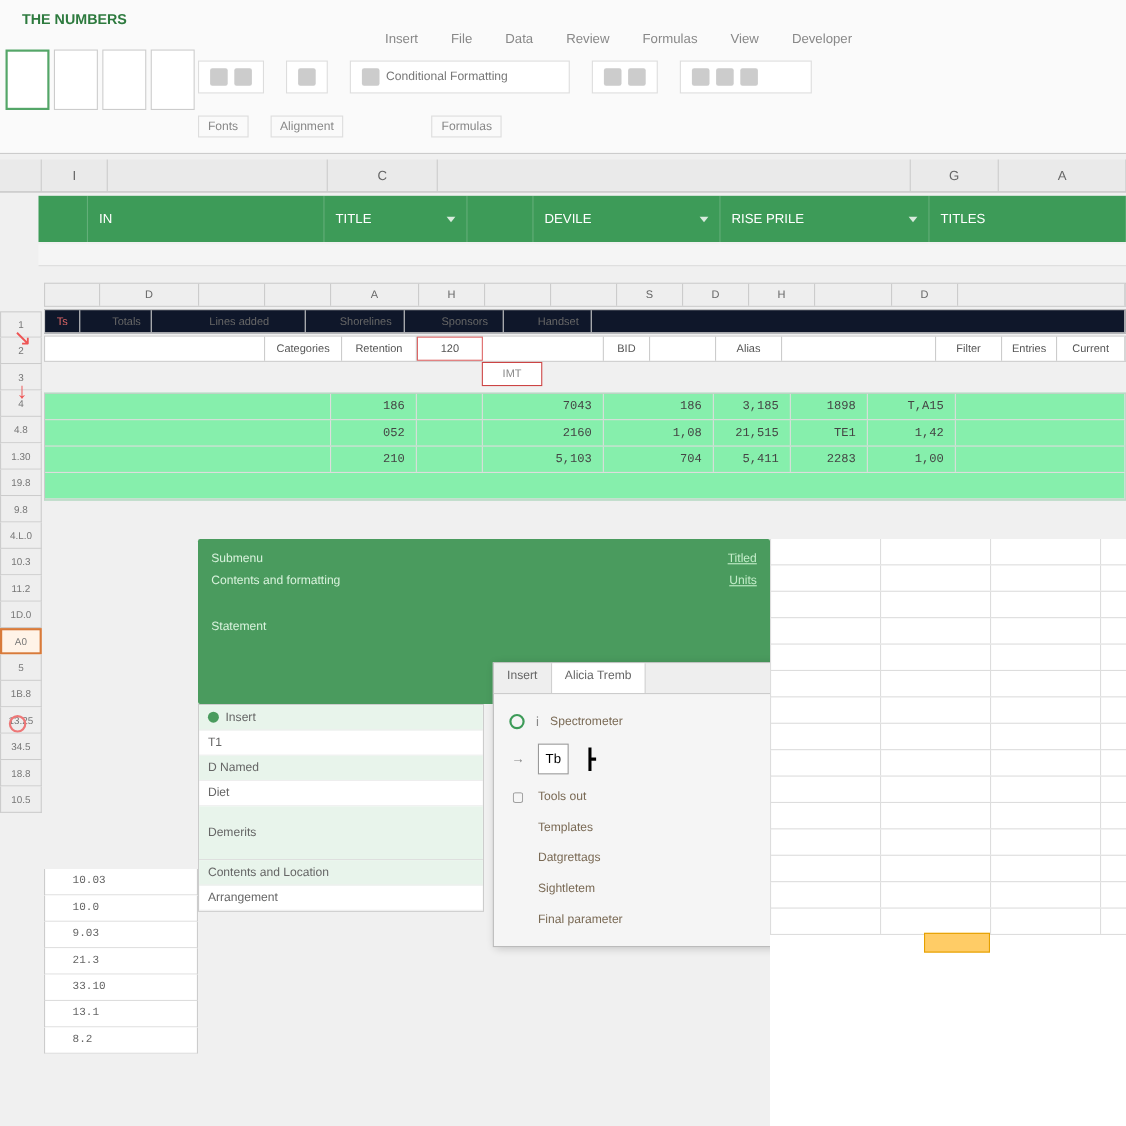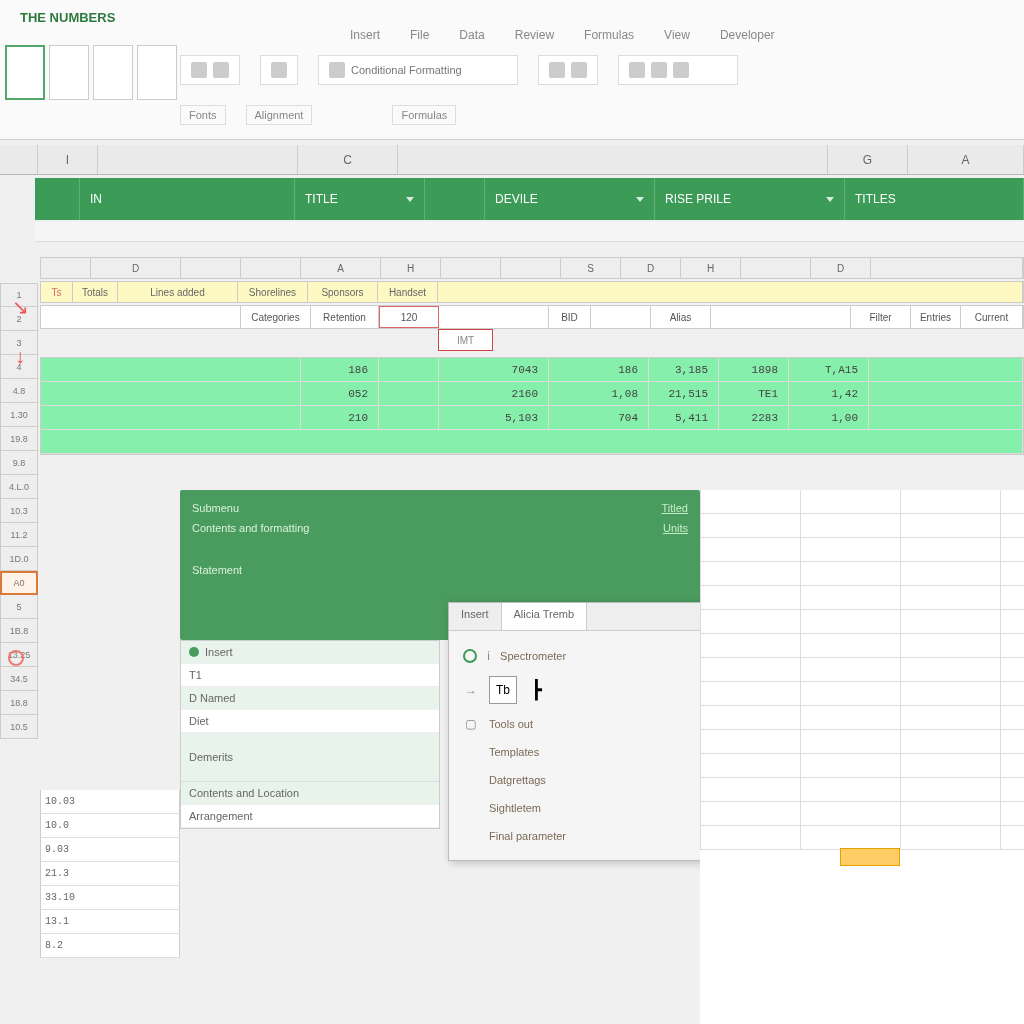--- a/index.html
+++ b/index.html
@@ -18,21 +18,21 @@
 .ribbon-sub { position: absolute; top: 105px; left: 180px; display: flex; gap: 20px; color: #888; font-size: 11px; }
 .ribbon-sub span { border: 1px solid #ddd; padding: 3px 8px; background: #fafafa; }
 .col-letters { position: absolute; top: 145px; left: 0; height: 30px; display: flex; background: #eaeaea; border-bottom: 1px solid #bbb; }
 .col-letter { border-right: 1px solid #ccc; display: flex; align-items: center; justify-content: center; color: #666; font-size: 12px; }
 .green-header { position: absolute; top: 178px; left: 35px; right: 0; height: 42px; background: #3d9b58; display: flex; }
 .green-header .gh-cell { display: flex; align-items: center; justify-content: space-between; padding: 0 10px; color: #fff; font-size: 12px; border-right: 1px solid rgba(255,255,255,0.2); }
 .filter-tri { width: 0; height: 0; border-left: 4px solid transparent; border-right: 4px solid transparent; border-top: 5px solid #fff; opacity: 0.8; }
 .sub-row1 { position: absolute; top: 222px; left: 35px; right: 0; height: 20px; background: #f5f5f5; border-bottom: 1px solid #ddd; }
 .inner-letters-row { position: absolute; top: 257px; left: 40px; right: 0; height: 22px; background: #eee; border: 1px solid #ccc; display: flex; }
 .inner-letter { border-right: 1px solid #ccc; display: flex; align-items: center; justify-content: center; font-size: 10px; color: #666; }
-.labels-row { position: absolute; top: 281px; left: 40px; right: 0; height: 22px; background: #fef9c3; border: 1px solid #ccc; display: flex; }
+.labels-row { position: absolute; top: 281px; left: 40px; right: 0; height: 22px; background: #0f172a; border: 1px solid #ccc; display: flex; gap: 20px; }
 .label-cell { border-right: 1px solid #ccc; display: flex; align-items: center; justify-content: center; font-size: 10px; color: #666; }
 .categories-row { position: absolute; top: 305px; left: 40px; right: 0; height: 24px; background: #fff; border: 1px solid #ccc; display: flex; }
 .cat-cell { border-right: 1px solid #ccc; display: flex; align-items: center; justify-content: center; font-size: 10px; color: #555; }
 .cat-box { position: absolute; top: 329px; left: 438px; width: 55px; height: 22px; border: 1px solid #c44; background: #fff; display: flex; align-items: center; justify-content: center; font-size: 10px; color: #888; }
 .data-rows { position: absolute; left: 40px; right: 0; border: 1px solid #ccc; background: #86efac; }
 .data-row { display: flex; height: 24px; border-bottom: 1px solid #ddd; }
 .data-cell { border-right: 1px solid #ddd; display: flex; align-items: center; justify-content: flex-end; padding-right: 10px; font-size: 11px; color: #444; font-family: 'Courier New', monospace; }
 .left-rownums { position: absolute; top: 283px; left: 0; width: 38px; }
 .rownum { height: 24px; background: #eee; border: 1px solid #ccc; border-top: none; display: flex; align-items: center; justify-content: center; font-size: 9px; color: #777; }
 .rownum.first { border-top: 1px solid #ccc; }
@@ -53,21 +53,21 @@
 .cm-tab.active { background: #fff; }
 .cm-body { padding: 10px; }
 .cm-row { display: flex; align-items: center; gap: 10px; padding: 6px 4px; }
 .cm-icon { width: 16px; height: 16px; display: flex; align-items: center; justify-content: center; color: #888; }
 .cm-label { font-size: 11px; color: #7a6a55; }
 .cm-tb { width: 28px; height: 28px; border: 1px solid #999; background: #fff; display: flex; align-items: center; justify-content: center; }
 .lower-grid { position: absolute; top: 490px; left: 700px; right: 0; bottom: 0; background: #fff; }
 .lower-grid .lg-row { height: 24px; border-bottom: 1px solid #ddd; border-left: 1px solid #ddd; display: flex; }
 .lg-cell { width: 100px; border-right: 1px solid #ddd; }
 .bottom-grid { position: absolute; top: 790px; left: 40px; width: 140px; }
-.bg-row { height: 24px; border-bottom: 1px solid #ddd; background: #fff; border-left: 1px solid #ccc; border-right: 1px solid #ccc; display: flex; align-items: center; padding-left: 4px; font-size: 10px; color: #666; font-family: 'Courier New', monospace; }
+.bg-row { height: 24px; border-bottom: 1px solid #ddd; background: #fff; border-left: 1px solid #ccc; border-right: 1px solid #ccc; display: flex; align-items: center; padding-left: 25px; font-size: 10px; color: #666; font-family: 'Courier New', monospace; }
 .highlight-cell { position: absolute; top: 848px; left: 840px; width: 60px; height: 18px; background: #ffcc66; border: 1px solid #e5a000; }
 </style>
 </head>
 <body>
 
 <div class="topbar">
   <div class="app-title">THE NUMBERS</div>
   <div class="tabs">
     <span class="tab">Insert</span>
     <span class="tab">File</span>

